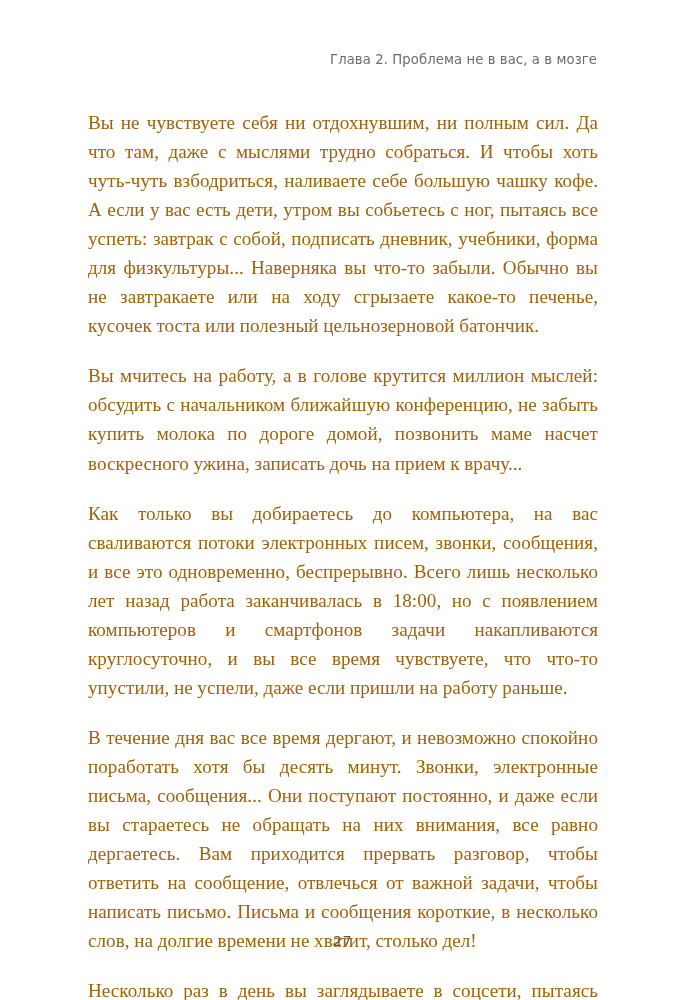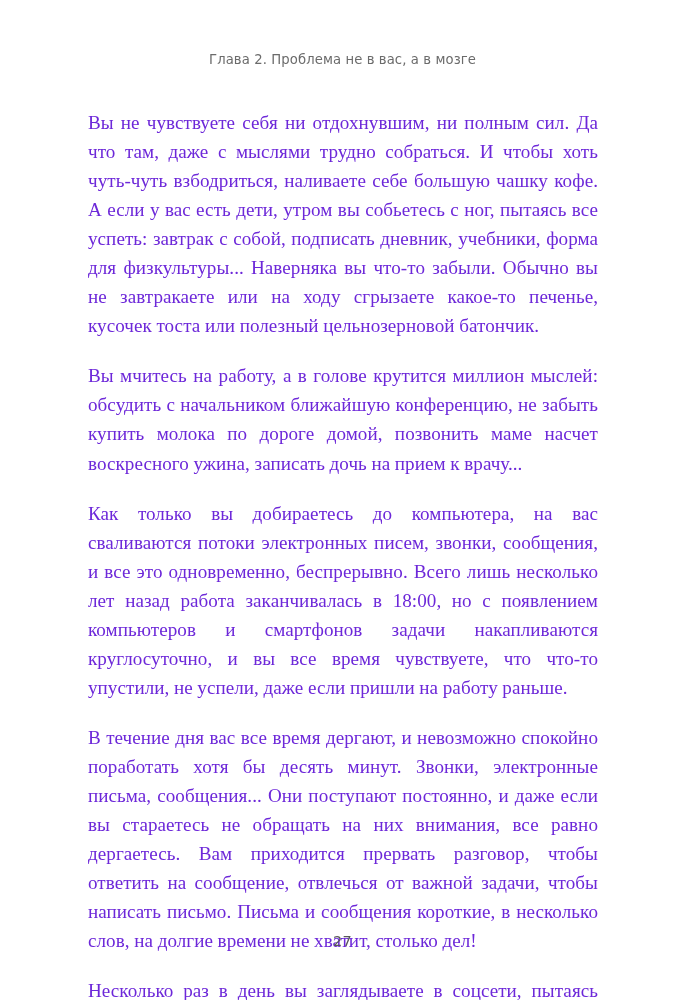--- a/index.html
+++ b/index.html
@@ -21,41 +21,41 @@
     inset: 0;
     background: #ffffff;
   }
 
   
   .running-head {
     position: absolute;
     left: 88px;
     right: 86px;
     top: 52px;
-    text-align: center;
+    text-align: right;
     font-family: "DejaVu Sans", "Liberation Sans", sans-serif;
     font-size: 13.2px;
     letter-spacing: 0.1px;
     color: #6b6b6b;
     white-space: nowrap;
   }
 
   
   .text-column {
     position: absolute;
     left: 88px;
     top: 108px;
     width: 510px;
   }
 
   .para {
     margin: 0 0 21px 0;
     font-size: 19.1px;
     line-height: 29.05px;
-    color: #6d28d9;
+    color: #a16207;
     text-align: justify;
     text-justify: inter-word;
     word-spacing: -0.2px;
     letter-spacing: 0.05px;
     hyphens: manual;
   }
   .para:last-child {
     margin-bottom: 0;
   }
 

